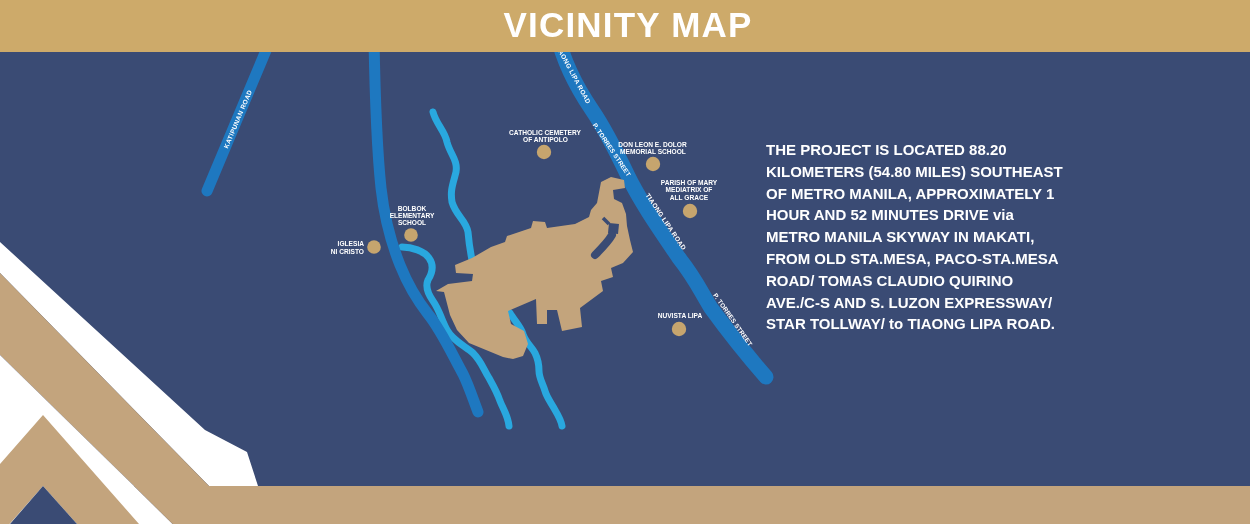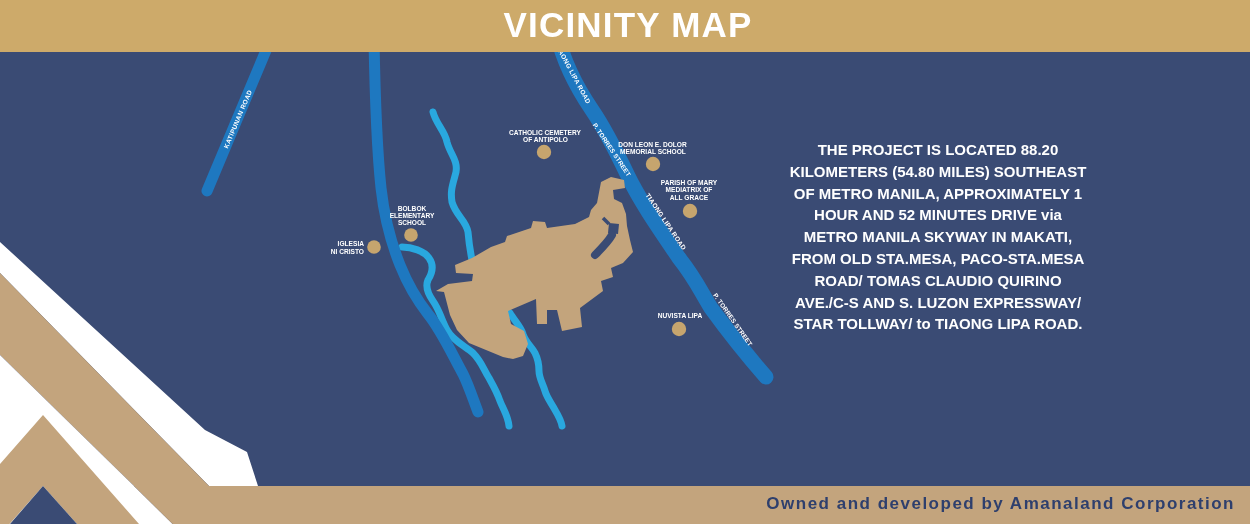--- a/index.html
+++ b/index.html
@@ -2,21 +2,21 @@
 <html><head>
 <meta charset="utf-8">
 <style>
   html,body{margin:0;padding:0;background:#3A4B74;}
   .stage{position:relative;width:1250px;height:524px;background:#3A4B74;
          font-family:"Liberation Sans",sans-serif;overflow:hidden;}
   .stage svg{position:absolute;left:0;top:0;}
   .hdr{position:absolute;left:0;top:0;width:1250px;height:52px;background:#CDAA6A;}
   .hdrtxt{position:absolute;left:3px;top:5px;width:1250px;text-align:center;
           color:#fff;font-size:35px;font-weight:bold;letter-spacing:1.2px;}
-  .para{position:absolute;right:132px;top:139px;width:360px;text-align:center;
+  .para{position:absolute;right:124px;top:139px;width:360px;text-align:left;
         color:#fff;font-size:15px;line-height:21.8px;font-weight:bold;}
   .bartxt{position:absolute;right:15px;top:494px;color:#2E3F6D;font-size:17px;
           font-weight:bold;letter-spacing:1.5px;}
 </style>
 </head>
 <body>
 <div class="stage">
 
 <svg width="1250" height="524" viewBox="0 0 1250 524">
 
@@ -101,14 +101,13 @@
 
   <polygon fill="#C3A47D" points="134,486 1250,486 1250,524 172.6,524"></polygon>
 </svg>
 
 <div class="hdr"></div>
 
 <div class="hdrtxt">VICINITY MAP</div>
 
 <div class="para">THE PROJECT IS LOCATED 88.20<br>KILOMETERS (54.80 MILES) SOUTHEAST<br>OF METRO MANILA, APPROXIMATELY 1<br>HOUR AND 52 MINUTES DRIVE via<br>METRO MANILA SKYWAY IN MAKATI,<br>FROM OLD STA.MESA, PACO-STA.MESA<br>ROAD/ TOMAS CLAUDIO QUIRINO<br>AVE./C-S AND S. LUZON EXPRESSWAY/<br>STAR TOLLWAY/ to TIAONG LIPA ROAD.</div>
 
-<div class="bartxt">Owned and developed by Amanaland Corporation</div>
 </div>
 
 </body></html>

